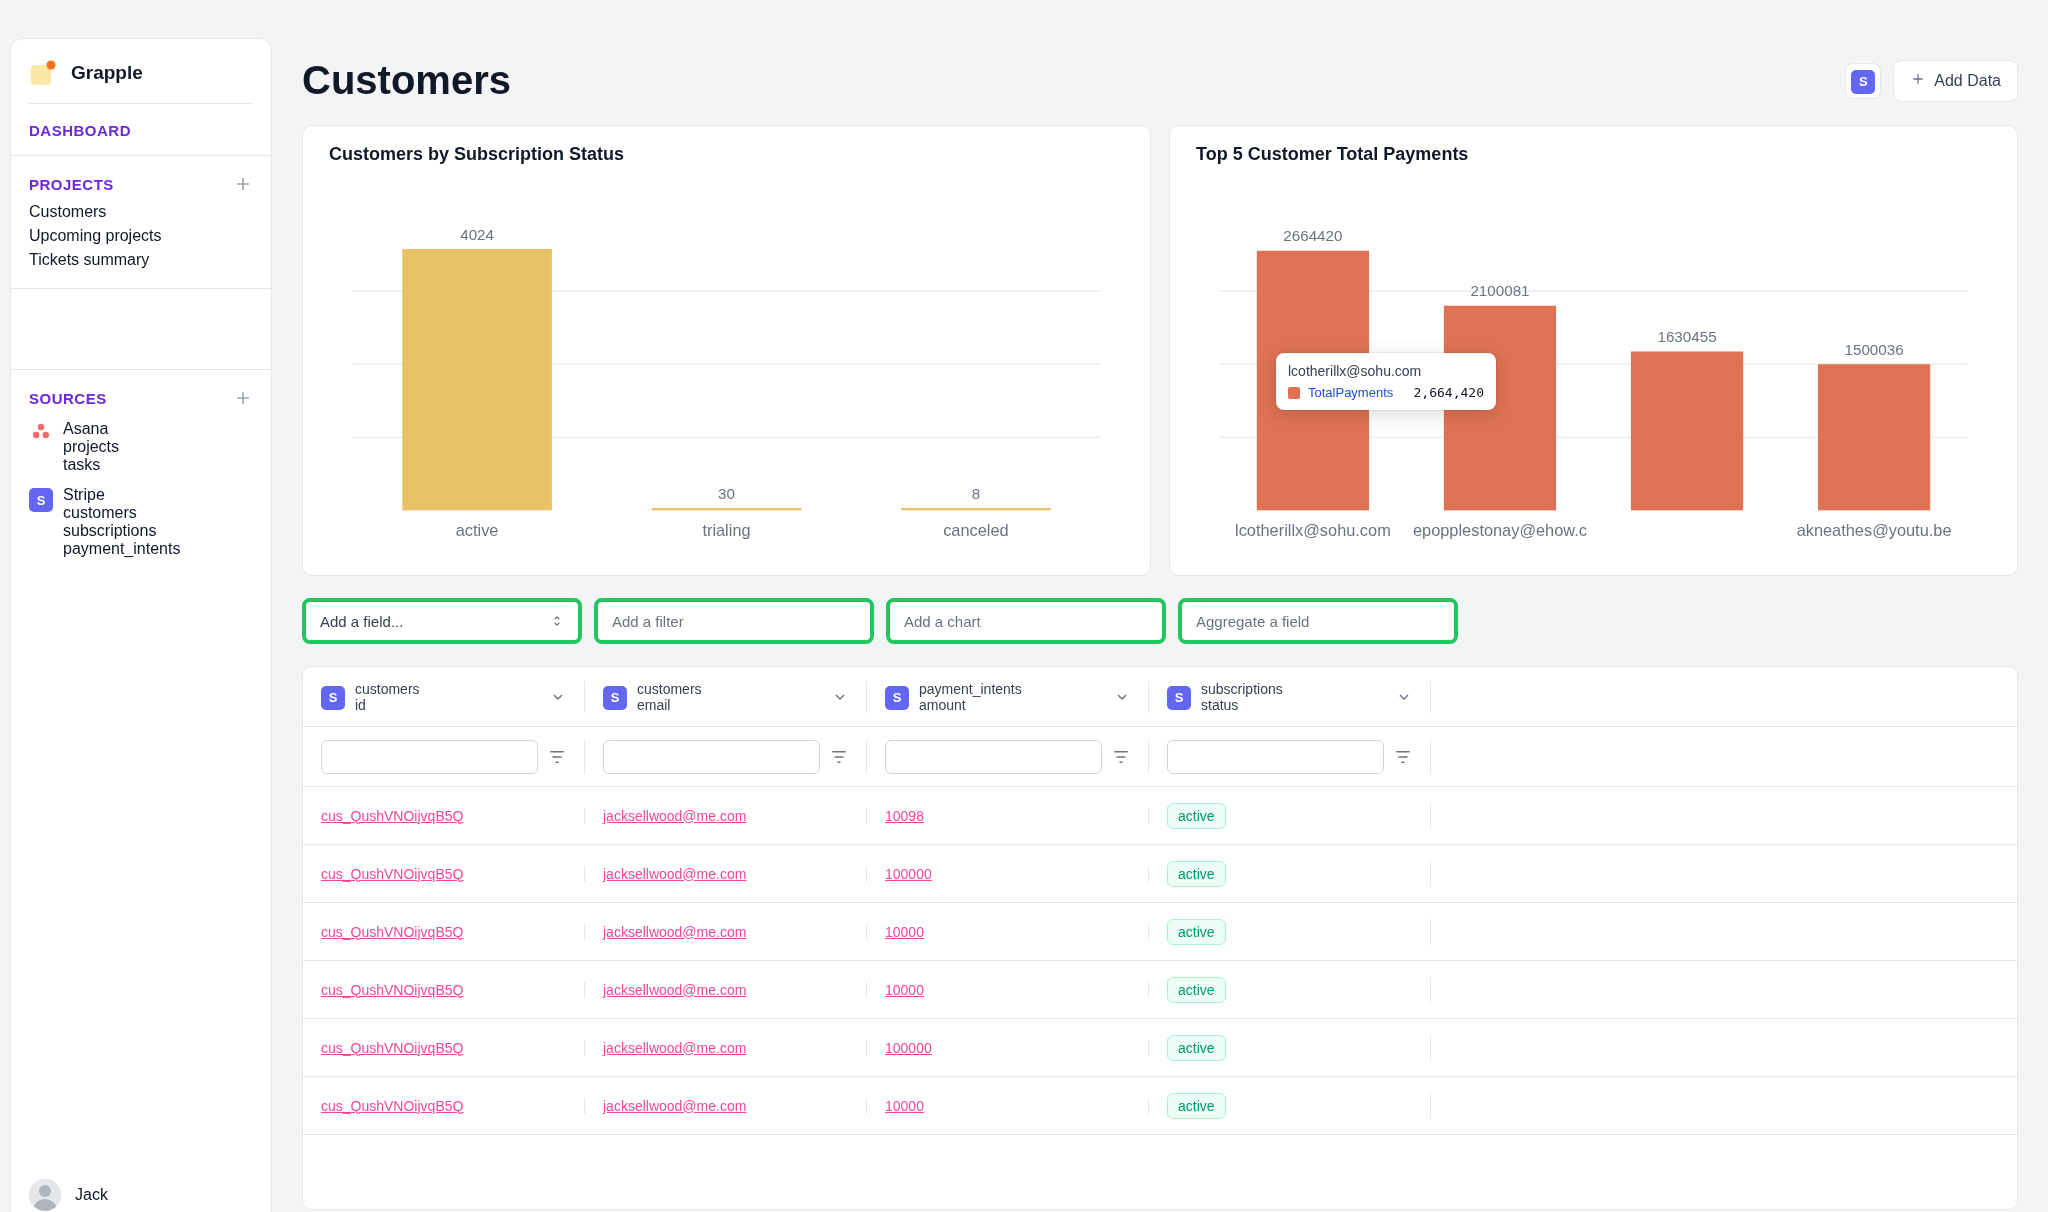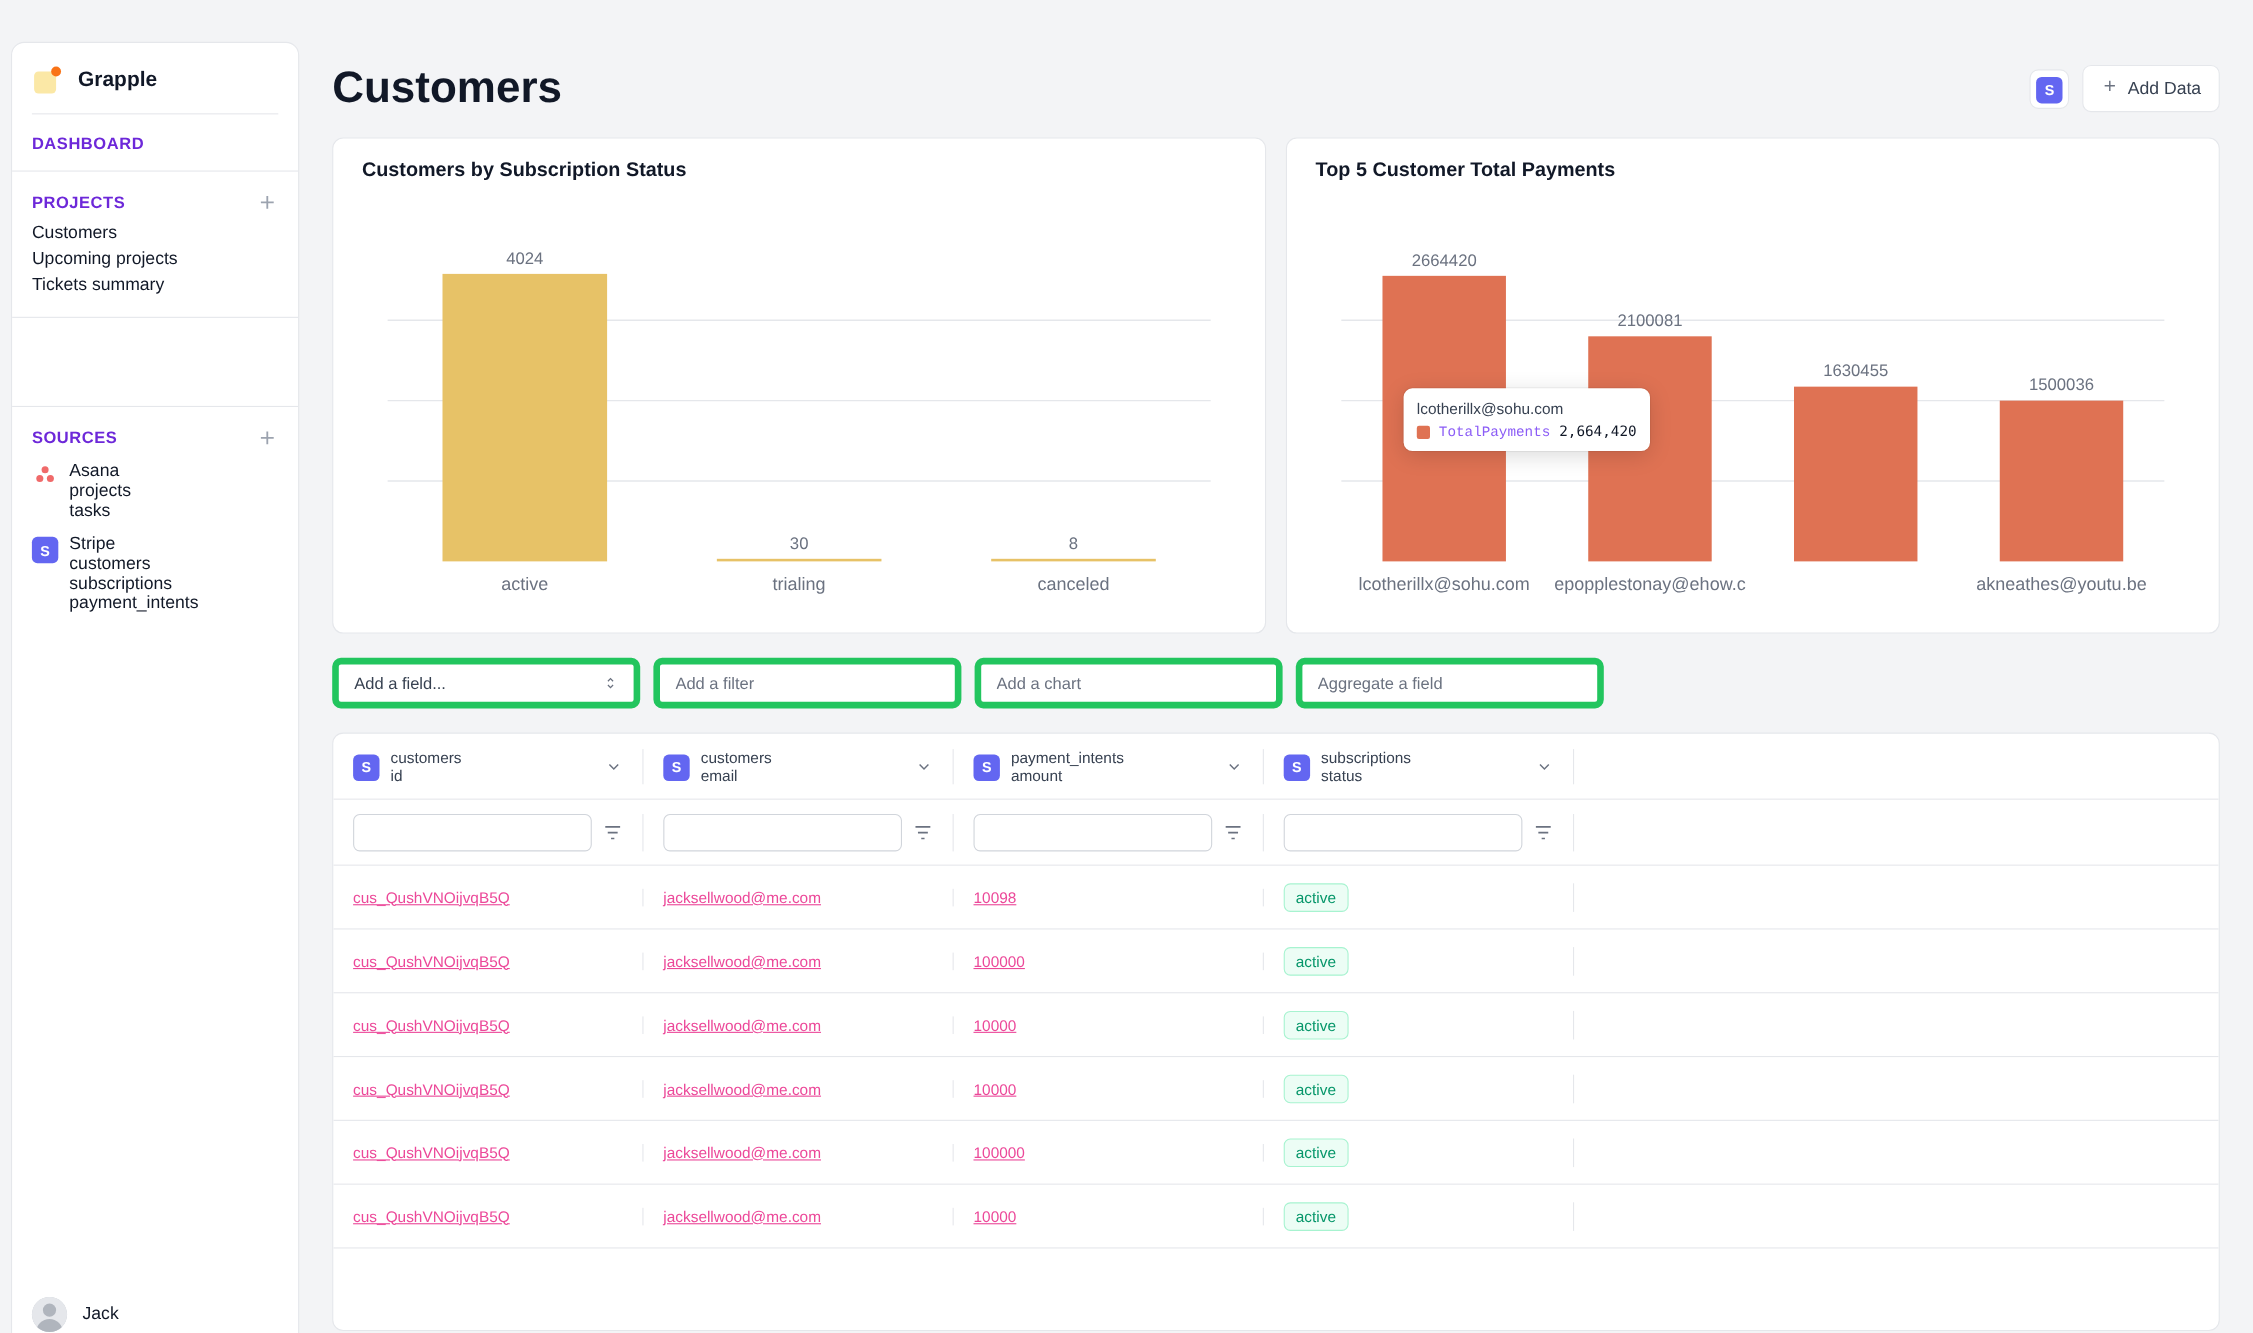--- a/index.html
+++ b/index.html
@@ -102,27 +102,27 @@
     background: #ffffff;
     border-radius: 8px;
     box-shadow: 0 4px 20px rgba(0,0,0,0.15), 0 0 0 1px rgba(0,0,0,0.05);
     padding: 10px 12px;
     font-size: 14px;
     min-width: 220px;
   }
   .tooltip .tt-title { font-weight: 500; color: #374151; margin-bottom: 6px; }
   .tooltip .tt-row { display: flex; align-items: center; gap: 8px; font-size: 13px; }
   .tooltip .tt-swatch { width: 12px; height: 12px; border-radius: 2px; background: #df7253; }
-  .tooltip .tt-key { color: #8b5cf6; flex: 1; font-family: Liberation Mono, monospace; }
+  .tooltip .tt-key { color: #1d4ed8; flex: 1; }
   .tooltip .tt-val { font-family: ui-monospace, monospace; color: #111827; }
 
   
   .tool-row { display: flex; gap: 12px; }
   .tool-box {
-    background: #ffffff; border: 6px solid #22c55e; border-radius: 8px;
+    background: #ffffff; border: 4px solid #22c55e; border-radius: 8px;
     padding: 0 14px; font-size: 15px; color: #374151;
     display: flex; align-items: center; height: 46px; min-width: 280px;
   }
   .tool-box.sel { justify-content: space-between; cursor: pointer; }
   .tool-box input { border: none; outline: none; background: transparent; font-size: 15px; width: 100%; color: #374151; }
   .tool-box input::placeholder { color: #6b7280; }
   .sort-icon { width: 14px; height: 14px; }
 
   
   .table-card {

